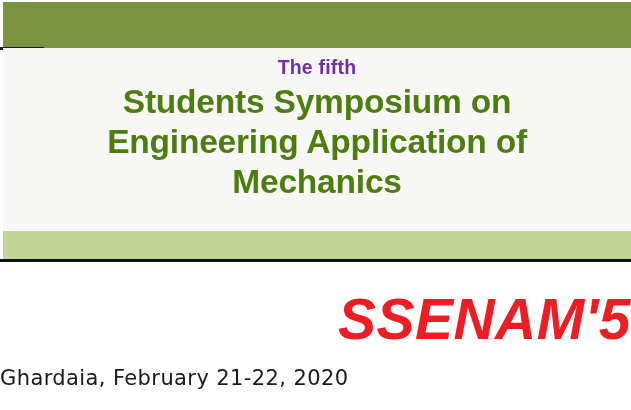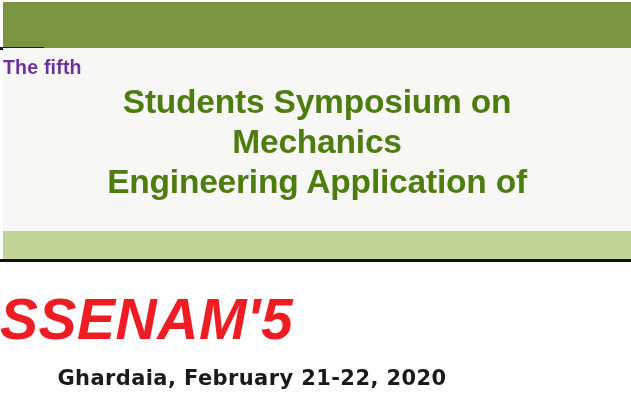--- a/index.html
+++ b/index.html
@@ -55,21 +55,21 @@
     width: 628px;
     height: 183px;
     background: #f7f8f5;
   }
 
   .kicker {
     position: absolute;
     left: 0;
     top: 10px;
     width: 628px;
-    text-align: left;
+    text-align: center;
     color: #7030a0;
     font-family: "Liberation Sans", sans-serif;
     font-weight: bold;
     font-size: 19.5px;
     letter-spacing: 0.2px;
     line-height: 1;
   }
 
   .main-title {
     position: absolute;
@@ -106,40 +106,39 @@
     height: 3px;
     background: #111111;
   }
 
   
   .logo-wordmark {
     position: absolute;
     left: 0;
     top: 288px;
     width: 631px;
-    text-align: left;
+    text-align: right;
     color: #ee1d23;
     font-family: "Liberation Sans", sans-serif;
     font-weight: bold;
     font-style: italic;
     font-size: 57px;
     line-height: 62px;
     letter-spacing: 0.5px;
     white-space: nowrap;
   }
 
   .event-meta {
     position: absolute;
     left: 0;
     top: 365px;
     width: 504px;
-    text-align: center;
     color: #1a1a1a;
     font-family: "DejaVu Sans", sans-serif;
-    font-weight: bold;
+    font-weight: normal;
     font-size: 21px;
     line-height: 26px;
     letter-spacing: 0.4px;
     white-space: nowrap;
   }
 </style>
 </head>
 <body>
 
 <div id="slide">
@@ -147,22 +146,22 @@
   <div class="band-top"></div>
   <div class="band-top-leftedge"></div>
   <div class="band-top-stub"></div>
 
   <div class="title-panel">
 
     <div class="kicker">The fifth</div>
 
     <div class="main-title">
       <span class="tl">Students Symposium on</span>
+      <span class="tl">Engineering Application of</span>
       <span class="tl">Mechanics</span>
-      <span class="tl">Engineering Application of</span>
     </div>
 
   </div>
 
   <div class="band-light"></div>
   <div class="band-rule"></div>
 
   <div class="logo-wordmark">SSENAM'5</div>
 
   <div class="event-meta">Ghardaia,  February 21-22, 2020</div>

